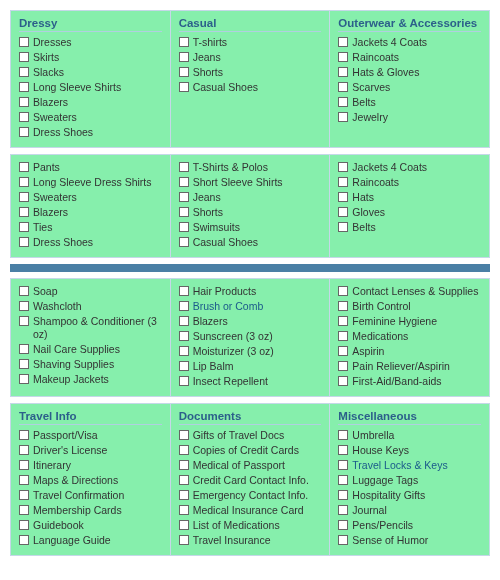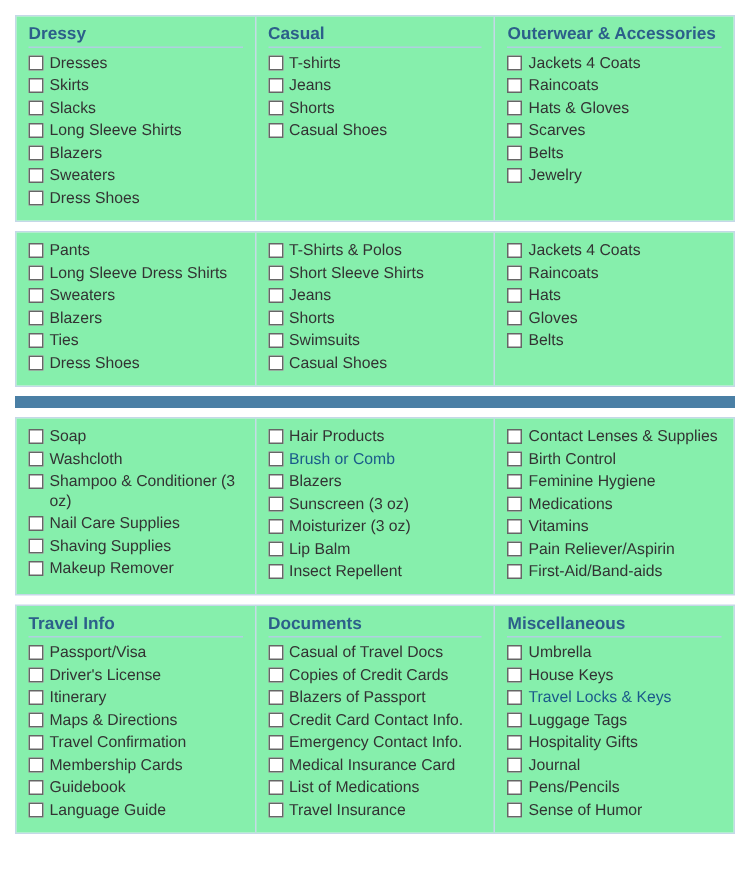--- a/index.html
+++ b/index.html
@@ -248,21 +248,21 @@
       <div class="item-row">
           <span class="checkbox"></span>
           <span class="item-text">Nail Care Supplies</span>
         </div>
       <div class="item-row">
           <span class="checkbox"></span>
           <span class="item-text">Shaving Supplies</span>
         </div>
       <div class="item-row">
           <span class="checkbox"></span>
-          <span class="item-text">Makeup Remover</span>
+          <span class="item-text">Makeup Jackets</span>
         </div>
     </div>
     <div class="col">
       <div class="item-row">
           <span class="checkbox"></span>
           <span class="item-text">Hair Products</span>
         </div>
       <div class="item-row">
           <span class="checkbox"></span>
           <span class="item-text blue">Brush or Comb</span>
@@ -300,21 +300,21 @@
       <div class="item-row">
           <span class="checkbox"></span>
           <span class="item-text">Feminine Hygiene</span>
         </div>
       <div class="item-row">
           <span class="checkbox"></span>
           <span class="item-text">Medications</span>
         </div>
       <div class="item-row">
           <span class="checkbox"></span>
-          <span class="item-text">Vitamins</span>
+          <span class="item-text">Aspirin</span>
         </div>
       <div class="item-row">
           <span class="checkbox"></span>
           <span class="item-text">Pain Reliever/Aspirin</span>
         </div>
       <div class="item-row">
           <span class="checkbox"></span>
           <span class="item-text">First-Aid/Band-aids</span>
         </div>
     </div>
@@ -353,29 +353,29 @@
         </div>
       <div class="item-row">
           <span class="checkbox"></span>
           <span class="item-text">Language Guide</span>
         </div>
     </div>
     <div class="col">
       <div class="col-header">Documents</div>
       <div class="item-row">
           <span class="checkbox"></span>
-          <span class="item-text">Casual of Travel Docs</span>
+          <span class="item-text">Gifts of Travel Docs</span>
         </div>
       <div class="item-row">
           <span class="checkbox"></span>
           <span class="item-text">Copies of Credit Cards</span>
         </div>
       <div class="item-row">
           <span class="checkbox"></span>
-          <span class="item-text">Blazers of Passport</span>
+          <span class="item-text">Medical of Passport</span>
         </div>
       <div class="item-row">
           <span class="checkbox"></span>
           <span class="item-text">Credit Card Contact Info.</span>
         </div>
       <div class="item-row">
           <span class="checkbox"></span>
           <span class="item-text">Emergency Contact Info.</span>
         </div>
       <div class="item-row">

